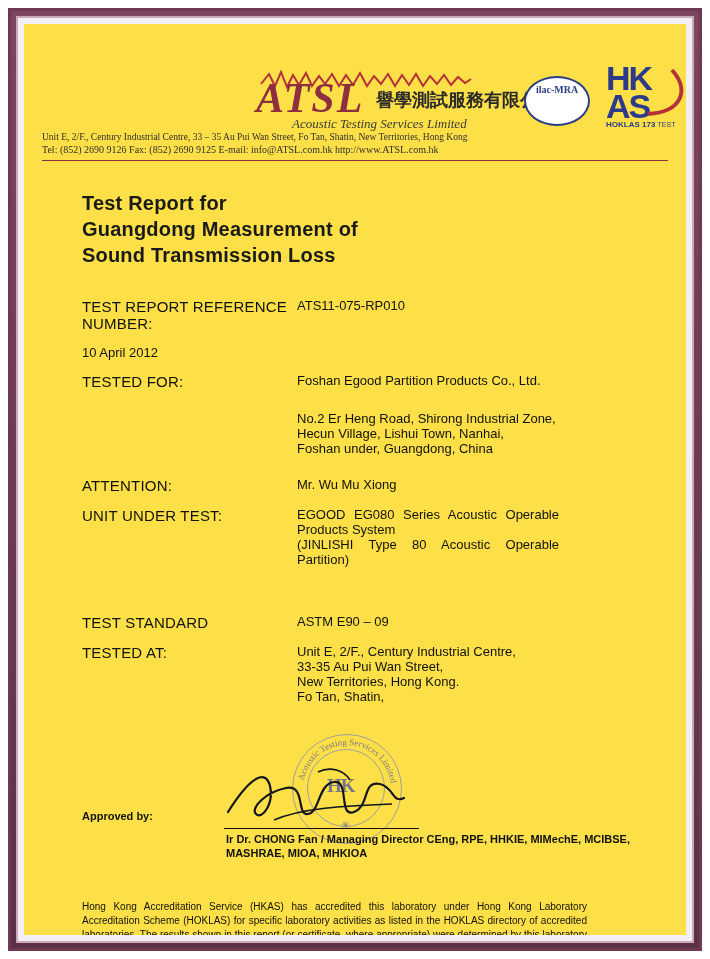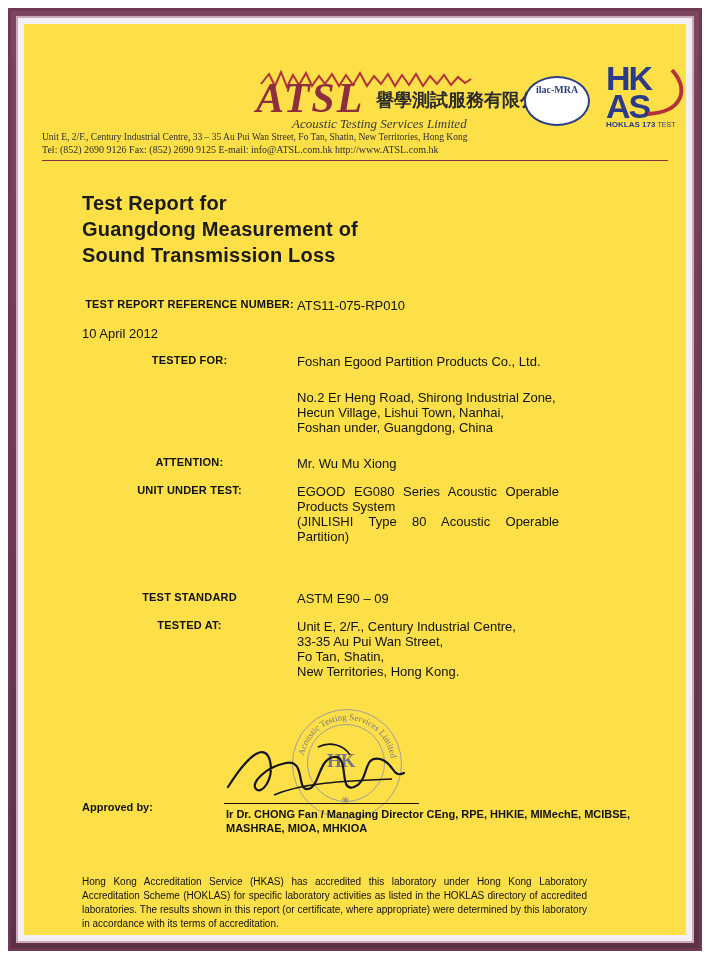--- a/index.html
+++ b/index.html
@@ -199,25 +199,24 @@
   .fields {
     margin-top: 30px;
   }
   .field-row {
     display: flex;
     margin-bottom: 13px;
   }
   .field-label {
     width: 215px;
     flex: 0 0 215px;
-    font-size: 11px;
-    font-weight: bold;
+    font-size: 15px;
+    font-weight: normal;
     color: #111;
     letter-spacing: .2px;
-    text-align: center;
   }
   .field-value {
     flex: 1;
     font-size: 13px;
     font-weight: normal;
     color: #111;
     line-height: 15px;
   }
   .field-value.justify {
     text-align: justify;
@@ -271,21 +270,21 @@
   .sig-scribble {
     position: absolute;
     left: 140px;
     top: 10px;
     width: 190px;
     height: 70px;
   }
   .approved-by {
     position: absolute;
     left: 0;
-    top: 72px;
+    top: 56px;
     font-size: 11px;
     font-weight: bold;
     color: #111;
   }
   .sig-name {
     position: absolute;
     left: 144px;
     top: 78px;
     font-size: 11px;
     font-weight: bold;
@@ -410,22 +409,22 @@
         <div class="field-row">
           <div class="field-label">TEST STANDARD</div>
           <div class="field-value">ASTM E90 – 09</div>
         </div>
 
         <div class="field-row">
           <div class="field-label">TESTED AT:</div>
           <div class="field-value">
             <span class="vline">Unit E, 2/F., Century Industrial Centre,</span>
             <span class="vline">33-35 Au Pui Wan Street,</span>
+            <span class="vline">New Territories, Hong Kong.</span>
             <span class="vline">Fo Tan, Shatin,</span>
-            <span class="vline">New Territories, Hong Kong.</span>
           </div>
         </div>
       </div>
 
       <div class="sig-block">
 
         <div class="sig-stamp">
           <div class="stamp-inner"></div>
           <svg class="sig-stamp-text" viewBox="0 0 108 108">
             <defs>

